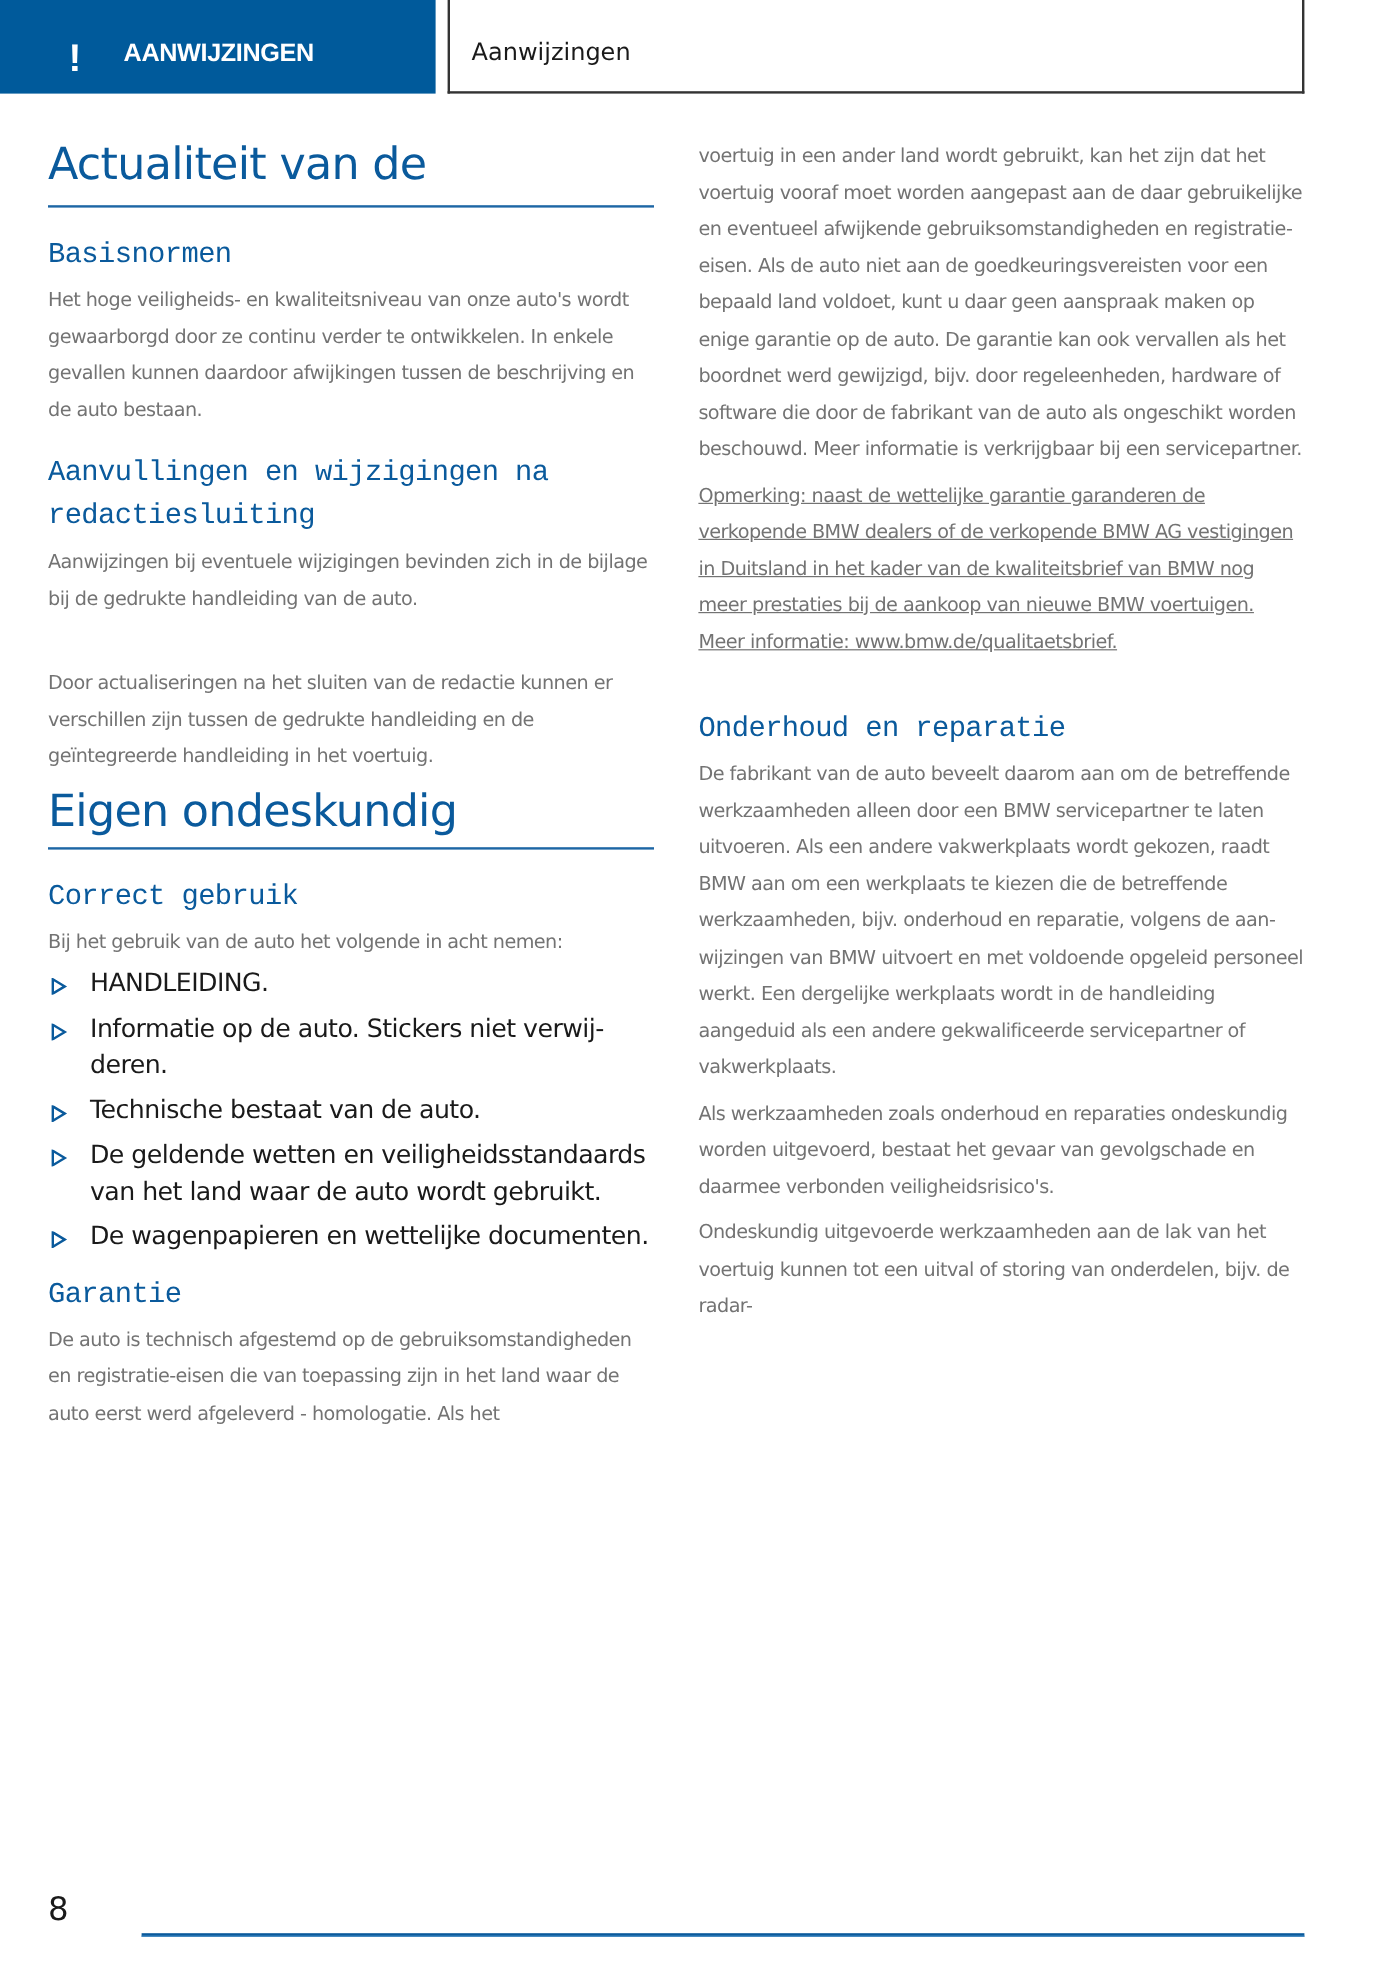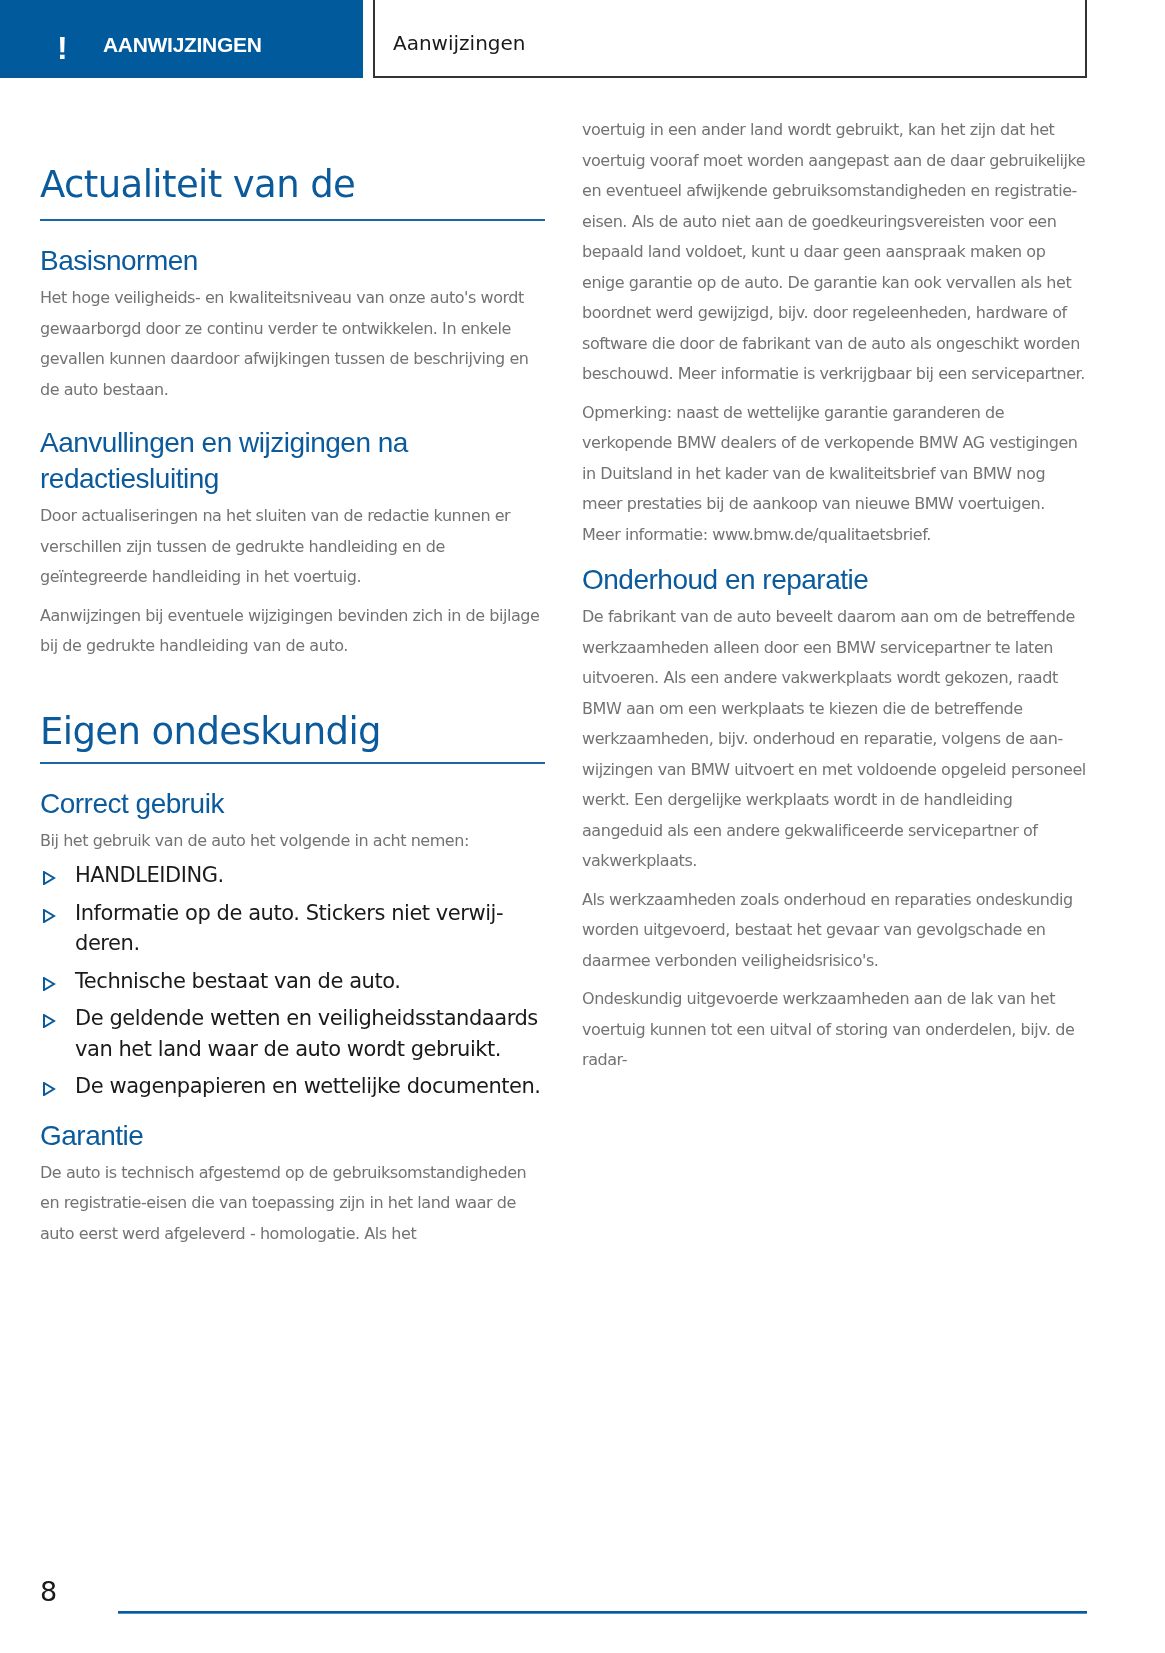--- a/index.html
+++ b/index.html
@@ -27,25 +27,25 @@
       font-family: "DejaVu Sans", sans-serif; font-size: 20px; color: #1a1a1a;
     }
 
     .col { position: absolute; top: 115px; width: 505px; }
     .col.left { left: 40px; }
     .col.right { left: 582px; }
 
     .h1 {
       color: #0a5a9c; font-family: "DejaVu Sans", sans-serif; font-weight: normal;
       font-size: 37px; line-height: 44px; letter-spacing: -0.6px;
-      padding-bottom: 12px; border-bottom: 2px solid #1d66a5; margin-bottom: 22px; margin-top: 48px;
+      padding-bottom: 12px; border-bottom: 2px solid #1d66a5; margin-bottom: 22px;
     }
     .h2 {
-      color: #0a5a9c; font-family: Liberation Sans, sans-serif; font-weight: normal;
-      font-size: 28px; line-height: 36px; letter-spacing: -0.5px; margin-bottom: 4px;
+      color: #0a5a9c; font-family: Liberation Mono, monospace; font-weight: normal;
+      font-size: 24px; line-height: 36px; letter-spacing: -0.5px; margin-bottom: 4px;
     }
     p.body {
       font-family: "DejaVu Sans", sans-serif; font-size: 16px; line-height: 30.5px;
       letter-spacing: -0.45px; color: #737373; margin-bottom: 8px;
     }
     .bullets { list-style: none; margin-bottom: 16px; }
     .bullets li {
       position: relative; padding-left: 35px;
       font-family: "DejaVu Sans", sans-serif; font-size: 21px; line-height: 30.5px;
       letter-spacing: -0.45px; margin-bottom: 7px;
@@ -80,22 +80,22 @@
     <div>Actualiteit van de</div>
   </div>
 
   <div class="h2">Basisnormen</div>
   <p class="body" style="margin-bottom:20px;">Het hoge veiligheids- en kwaliteitsniveau van onze auto's wordt gewaarborgd door ze con­tinu verder te ontwikkelen. In enkele gevallen kunnen daardoor afwijkingen tussen de be­schrijving en de auto bestaan.</p>
 
   <div class="h2">
     <div>Aanvullingen en wijzigingen na</div>
     <div>redactiesluiting</div>
   </div>
+  <p class="body" style="margin-bottom:40px;">Aanwijzingen bij eventuele wijzigingen bevin­den zich in de bijlage bij de gedrukte handlei­ding van de auto.</p>
   <p class="body">Door actualiseringen na het sluiten van de re­dactie kunnen er verschillen zijn tussen de ge­drukte handleiding en de geïntegreerde hand­leiding in het voertuig.</p>
-  <p class="body" style="margin-bottom:40px;">Aanwijzingen bij eventuele wijzigingen bevin­den zich in de bijlage bij de gedrukte handlei­ding van de auto.</p>
 
   <div class="h1" style="padding-bottom:8px;">Eigen ondeskundig</div>
 
   <div class="h2">Correct gebruik</div>
   <p class="body" style="margin-bottom:4px;">Bij het gebruik van de auto het volgende in acht nemen:</p>
   <ul class="bullets">
     <li>
       <span class="tri">
           <svg width="14" height="14" viewBox="0 0 14 14">
             <path d="M2 1 L12 7 L2 13 Z" fill="none" stroke="#0a5a9c" stroke-width="2"></path>
@@ -136,21 +136,21 @@
       <span>De wagenpapieren en wettelijke documen­ten.</span>
     </li>
   </ul>
 
   <div class="h2">Garantie</div>
   <p class="body">De auto is technisch afgestemd op de ge­bruiksomstandigheden en registratie-eisen die van toepassing zijn in het land waar de auto eerst werd afgeleverd - homologatie. Als het</p>
 </div>
 
 <div class="col right">
   <p class="body">voertuig in een ander land wordt gebruikt, kan het zijn dat het voertuig vooraf moet worden aangepast aan de daar gebruikelijke en even­tueel afwijkende gebruiksomstandigheden en registratie-eisen. Als de auto niet aan de goed­keuringsvereisten voor een bepaald land vol­doet, kunt u daar geen aanspraak maken op enige garantie op de auto. De garantie kan ook vervallen als het boordnet werd gewijzigd, bijv. door regeleenheden, hardware of software die door de fabrikant van de auto als ongeschikt worden beschouwd. Meer informatie is ver­krijgbaar bij een servicepartner.</p>
-  <p class="body" style="margin-bottom:12px;">Opmerking: naast de wettelijke garantie ga­randeren de verkopende BMW dealers of de verkopende BMW AG vestigingen in Duitsland in het kader van de kwaliteitsbrief van BMW nog meer prestaties bij de aankoop van nieuwe BMW voertuigen. Meer informatie: www.bmw.de/qualitaetsbrief.</p>
+  <p class="body" style="margin-bottom:40px;text-decoration:underline;">Opmerking: naast de wettelijke garantie ga­randeren de verkopende BMW dealers of de verkopende BMW AG vestigingen in Duitsland in het kader van de kwaliteitsbrief van BMW nog meer prestaties bij de aankoop van nieuwe BMW voertuigen. Meer informatie: www.bmw.de/qualitaetsbrief.</p>
 
   <div class="h2">Onderhoud en reparatie</div>
   <p class="body">De fabrikant van de auto beveelt daarom aan om de betreffende werkzaamheden alleen door een BMW servicepartner te laten uitvoe­ren. Als een andere vakwerkplaats wordt ge­kozen, raadt BMW aan om een werkplaats te kiezen die de betreffende werkzaamheden, bijv. onderhoud en reparatie, volgens de aan­wijzingen van BMW uitvoert en met voldoende opgeleid personeel werkt. Een dergelijke werk­plaats wordt in de handleiding aangeduid als een andere gekwalificeerde servicepartner of vakwerkplaats.</p>
   <p class="body">Als werkzaamheden zoals onderhoud en repa­raties ondeskundig worden uitgevoerd, bestaat het gevaar van gevolgschade en daarmee ver­bonden veiligheidsrisico's.</p>
   <p class="body">Ondeskundig uitgevoerde werkzaamheden aan de lak van het voertuig kunnen tot een uit­val of storing van onderdelen, bijv. de radar-</p>
 </div>
 
 <div class="page-number">8</div>
 <div class="footer-line"></div>
 

